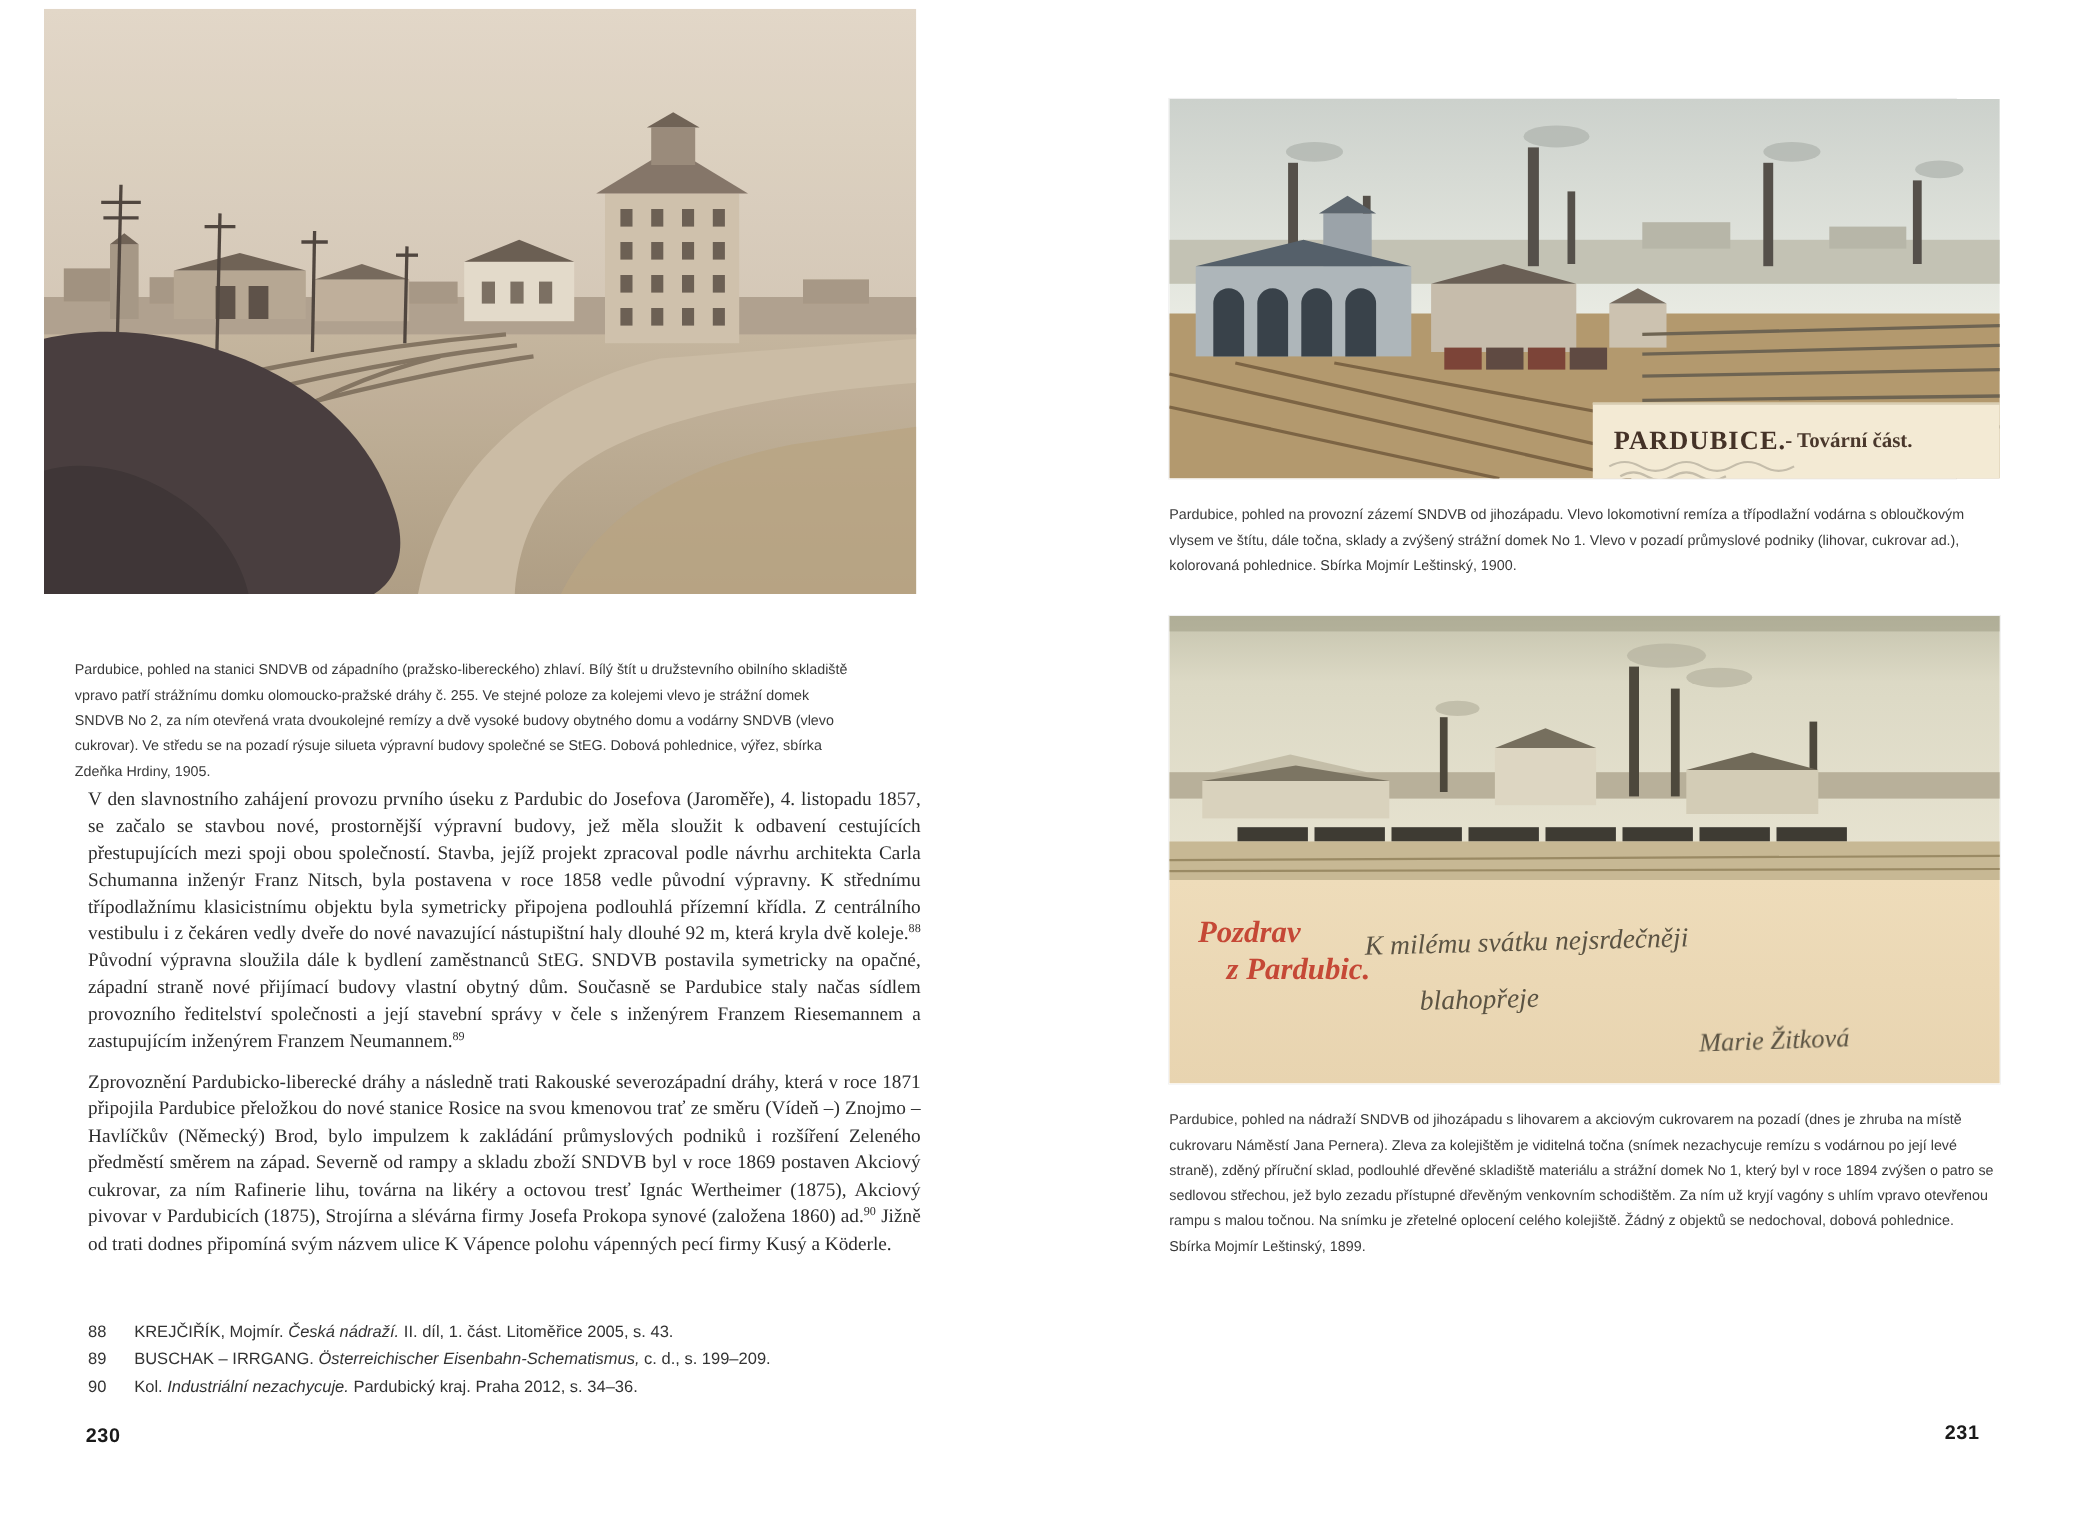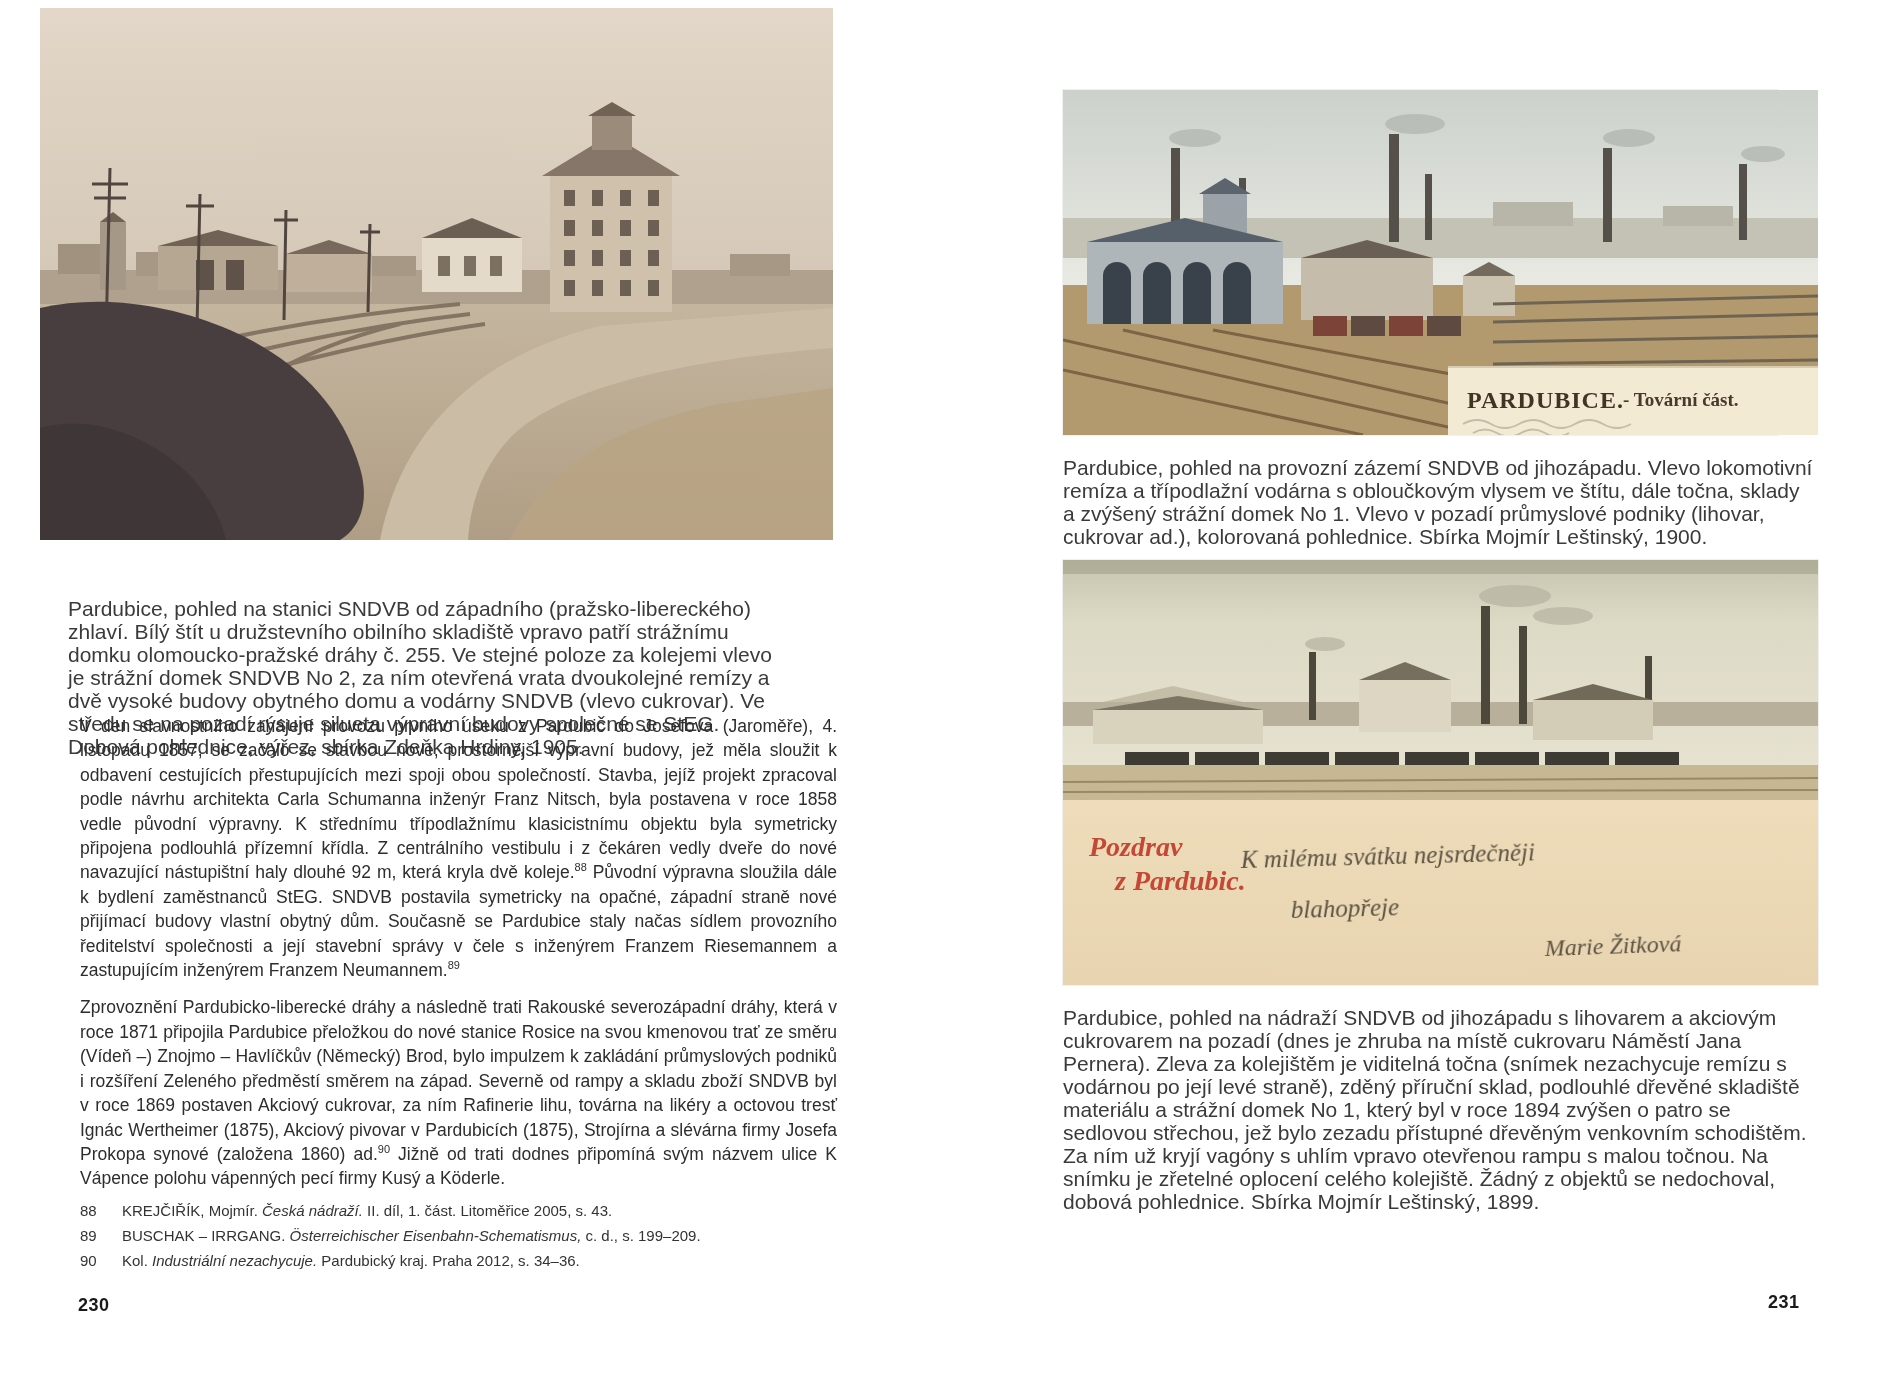--- a/index.html
+++ b/index.html
@@ -3,23 +3,23 @@
 <meta charset="utf-8">
 <style>
   html,body{margin:0;padding:0;background:#ffffff;}
   #canvas{
     position:relative;width:1890px;height:1382px;background:#ffffff;
     font-family:"Liberation Sans",sans-serif;color:#2d2d2d;overflow:hidden;
   }
   .abs{position:absolute;}
   
   .photo-left{left:40px;top:8px;width:793px;height:532px;}
-  .caption{font-size:21px;line-height:23px;color:#3a3a3a;}
+  .caption{font-size:13px;line-height:23px;color:#3a3a3a;}
   .caption-left{left:68px;top:556px;width:708px;margin-top:41px;}
-  .body-text{left:80px;top:714px;width:757px;font-size:17.5px;line-height:24.4px;text-align:justify;color:#2d2d2d;}
+  .body-text{left:80px;top:714px;width:757px;font-size:17.5px;line-height:24.4px;text-align:justify;color:#2d2d2d;font-family:Liberation Serif, serif;}
   .body-text p{margin:0 0 13px 0;}
   .body-text sup{font-size:11px;line-height:0;vertical-align:super;}
   .footnotes{left:80px;top:1198px;width:720px;font-size:15px;line-height:25px;color:#333;}
   .fn-row{display:flex;}
   .fn-num{width:42px;flex:0 0 42px;}
   .fn-italic{font-style:italic;}
   .pagenum{font-size:18px;font-weight:bold;color:#1a1a1a;letter-spacing:.5px;text-align:right;}
   .pagenum-left{left:78px;top:1295px;}
   .pagenum-right{left:1768px;top:1292px;}
   

